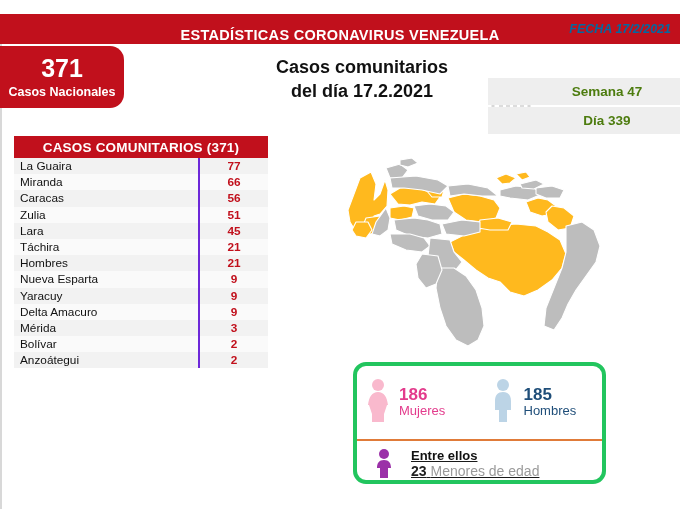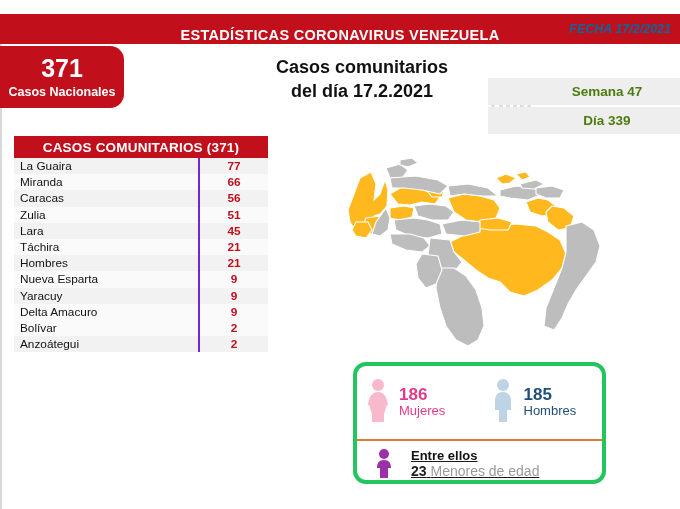--- a/index.html
+++ b/index.html
@@ -190,20 +190,24 @@
           <div class="cell-val">9</div>
         </div>
         <div class="tbl-row odd">
           <div class="cell-name">Yaracuy</div>
           <div class="cell-val">9</div>
         </div>
         <div class="tbl-row even">
           <div class="cell-name">Delta Amacuro</div>
           <div class="cell-val">9</div>
         </div>
+        <div class="tbl-row odd">
+          <div class="cell-name">Mérida</div>
+          <div class="cell-val">3</div>
+        </div>
         <div class="tbl-row even">
           <div class="cell-name">Bolívar</div>
           <div class="cell-val">2</div>
         </div>
         <div class="tbl-row odd">
           <div class="cell-name">Anzoátegui</div>
           <div class="cell-val">2</div>
         </div>
       </div>
   </div>

